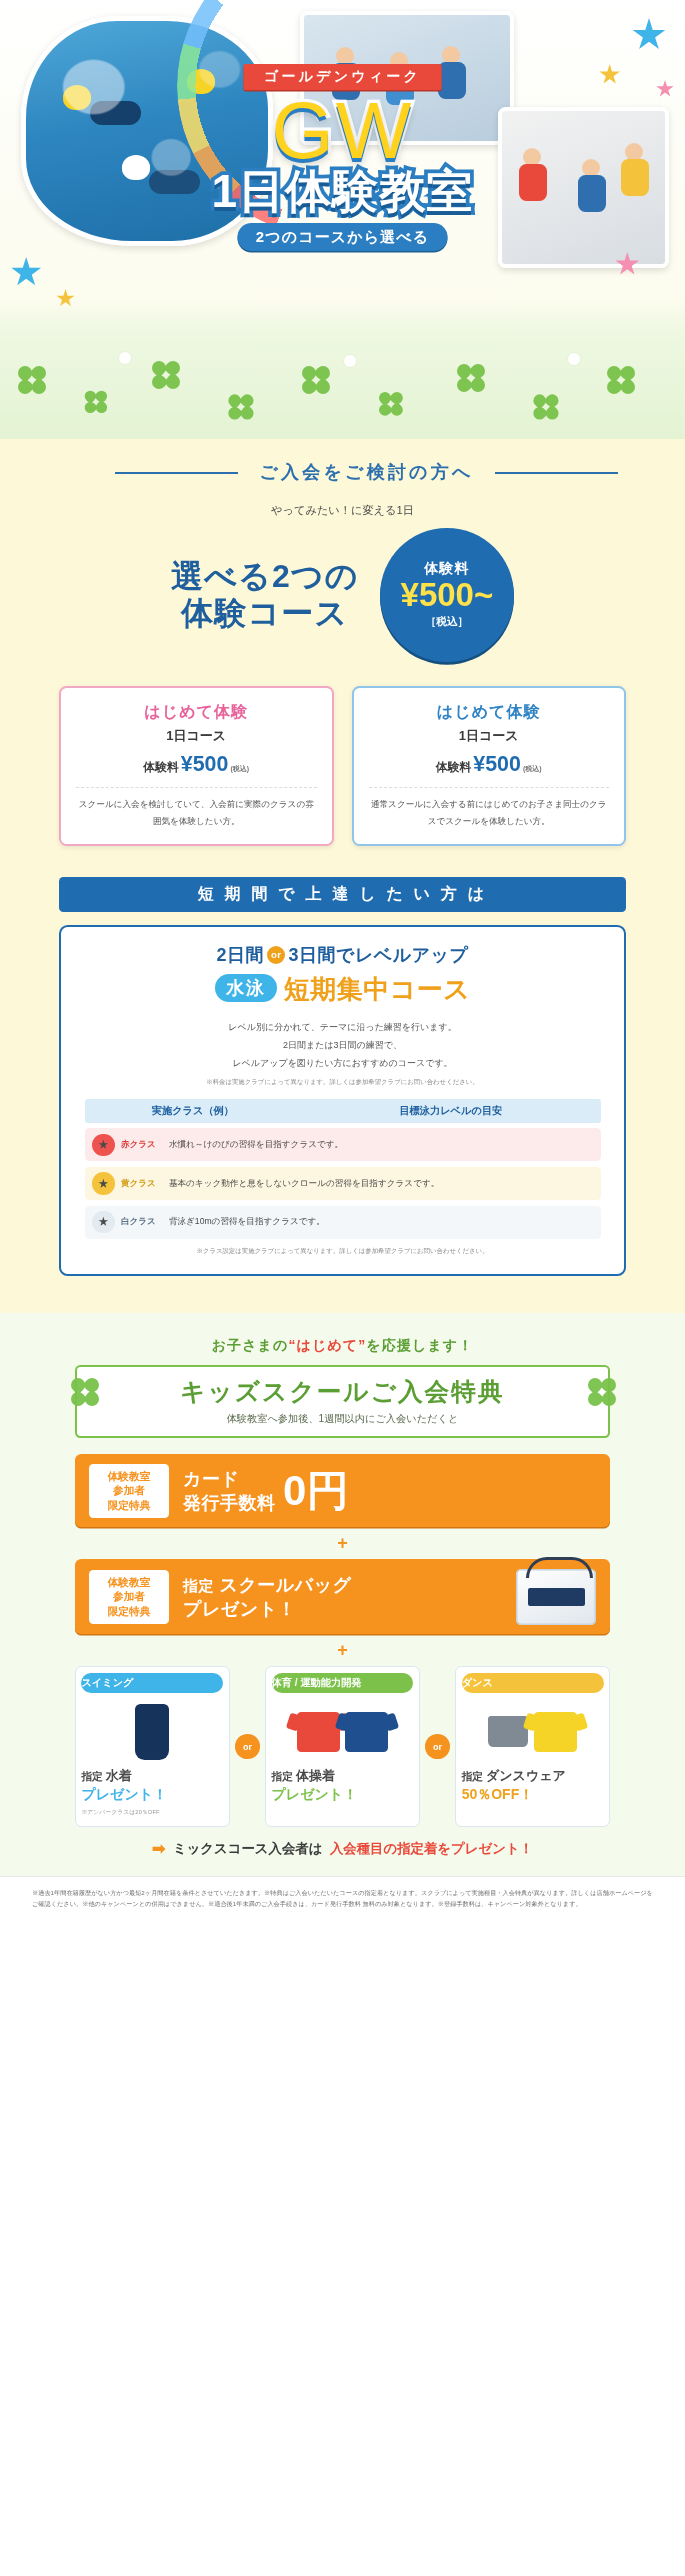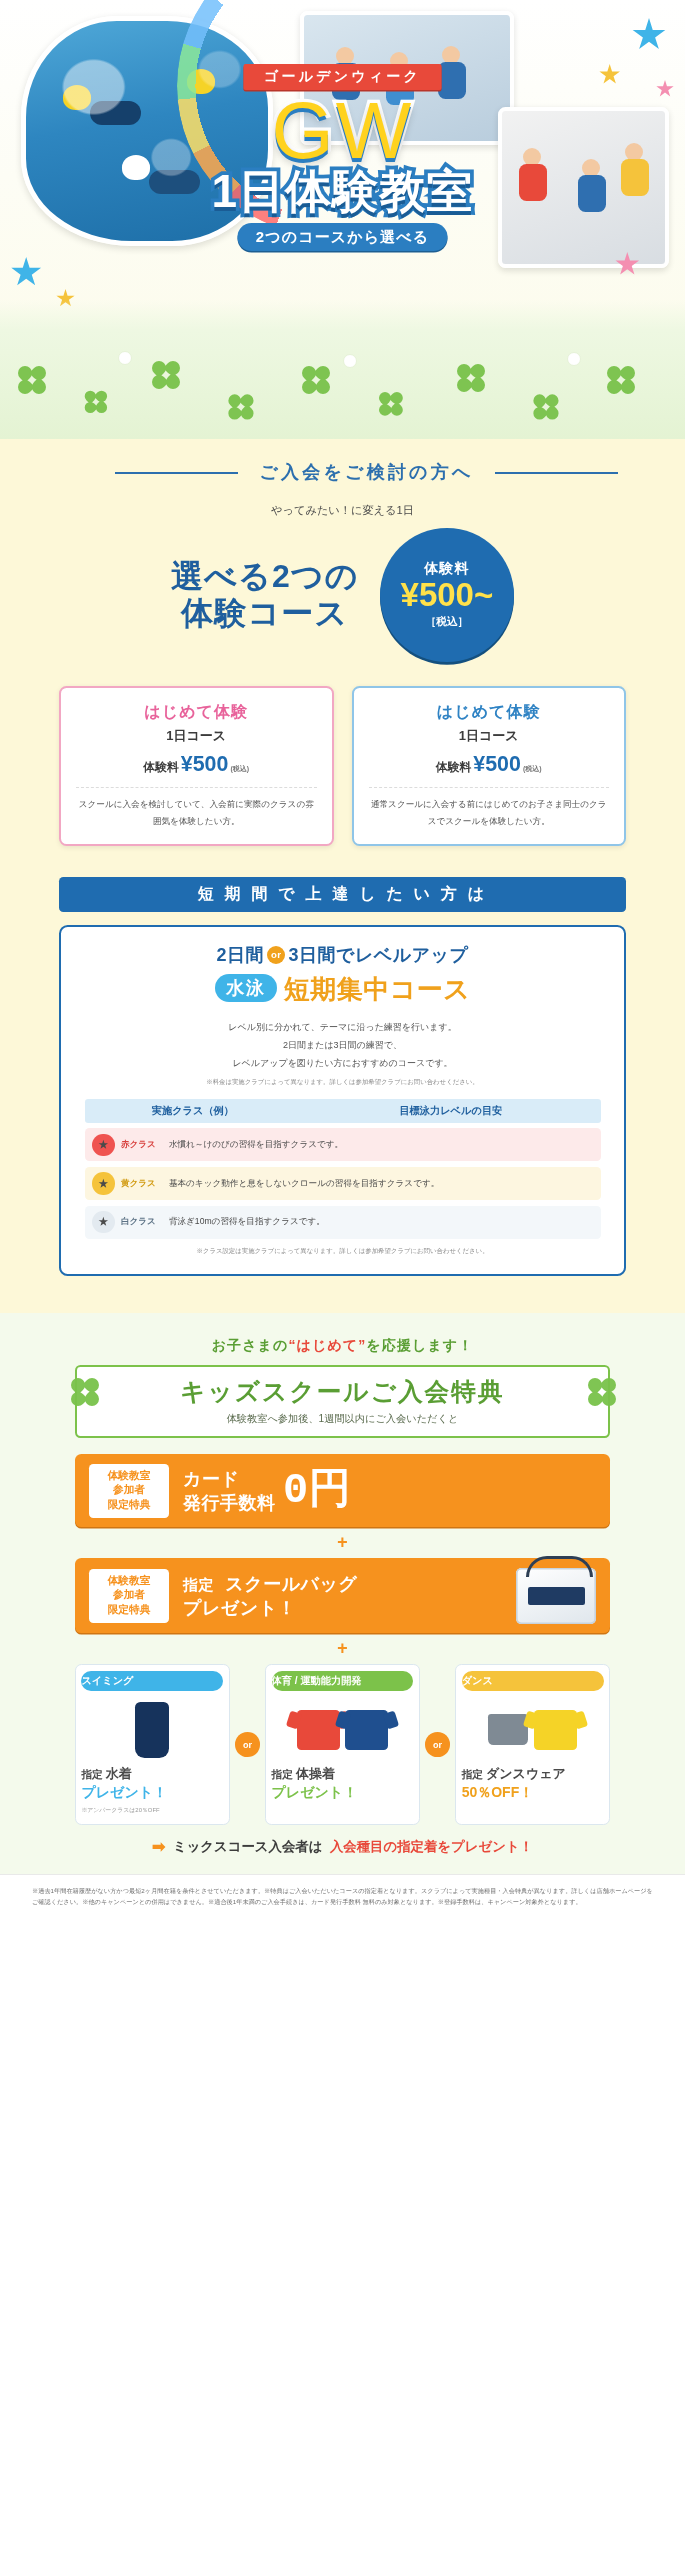--- a/index.html
+++ b/index.html
@@ -341,21 +341,21 @@
   .ribbon-title .t1 {
     font-size: 24.6px; font-weight:900; color:#5a9e34; letter-spacing: 2.1px;
   }
   .ribbon-title .t2 {
     font-size: 10.2px; color:#5a6b4e; margin-top: 4.3px;
   }
   .rb-leaf { position:absolute; width:29px;height:29px; }
   .rb-leaf.l { left: -7.5px; top: 9.6px; }
   .rb-leaf.r { right: -7.5px; top: 9.6px; }
 
-  .benefit-list { width: 535px; margin: 16px auto 4px; font-family: Liberation Mono, monospace; }
+  .benefit-list { width: 535px; margin: 16px auto 4px; }
   .benefit {
     background:#f6921e;
     border-radius: 6.4px;
     display:flex; align-items:center;
     padding: 9.6px 14px;
     color:#fff;
     box-shadow: 0 1.6px 0 #cf7513;
   }
   .bchip {
     background:#ffffff; color:#f6921e;

